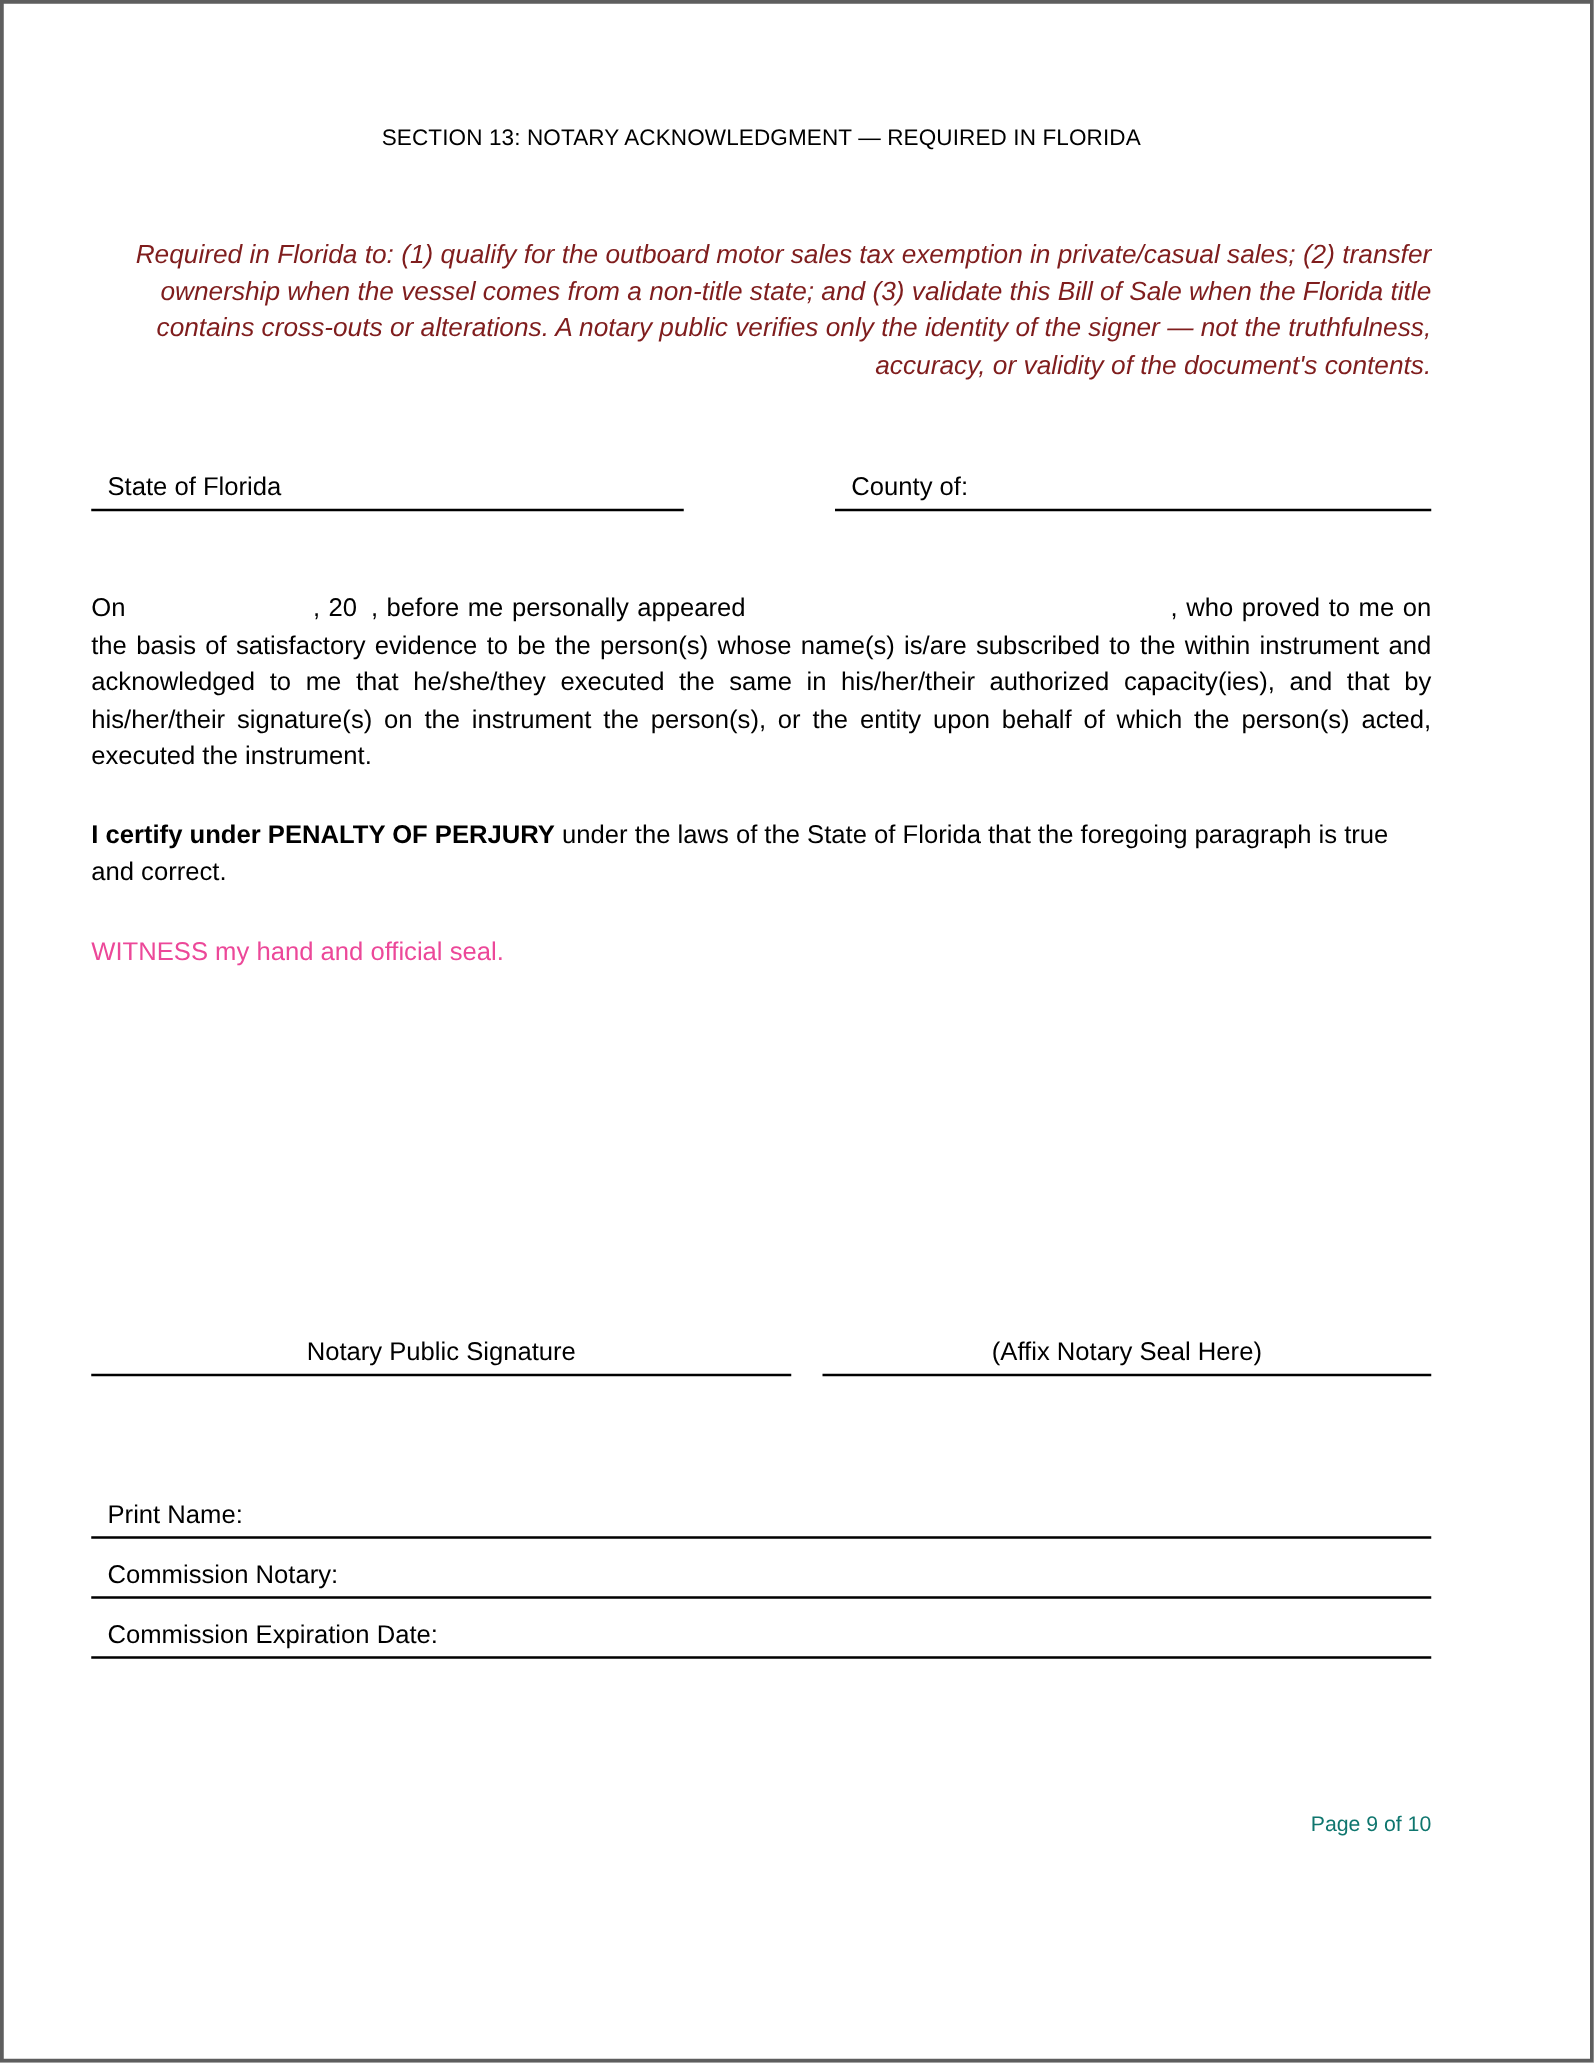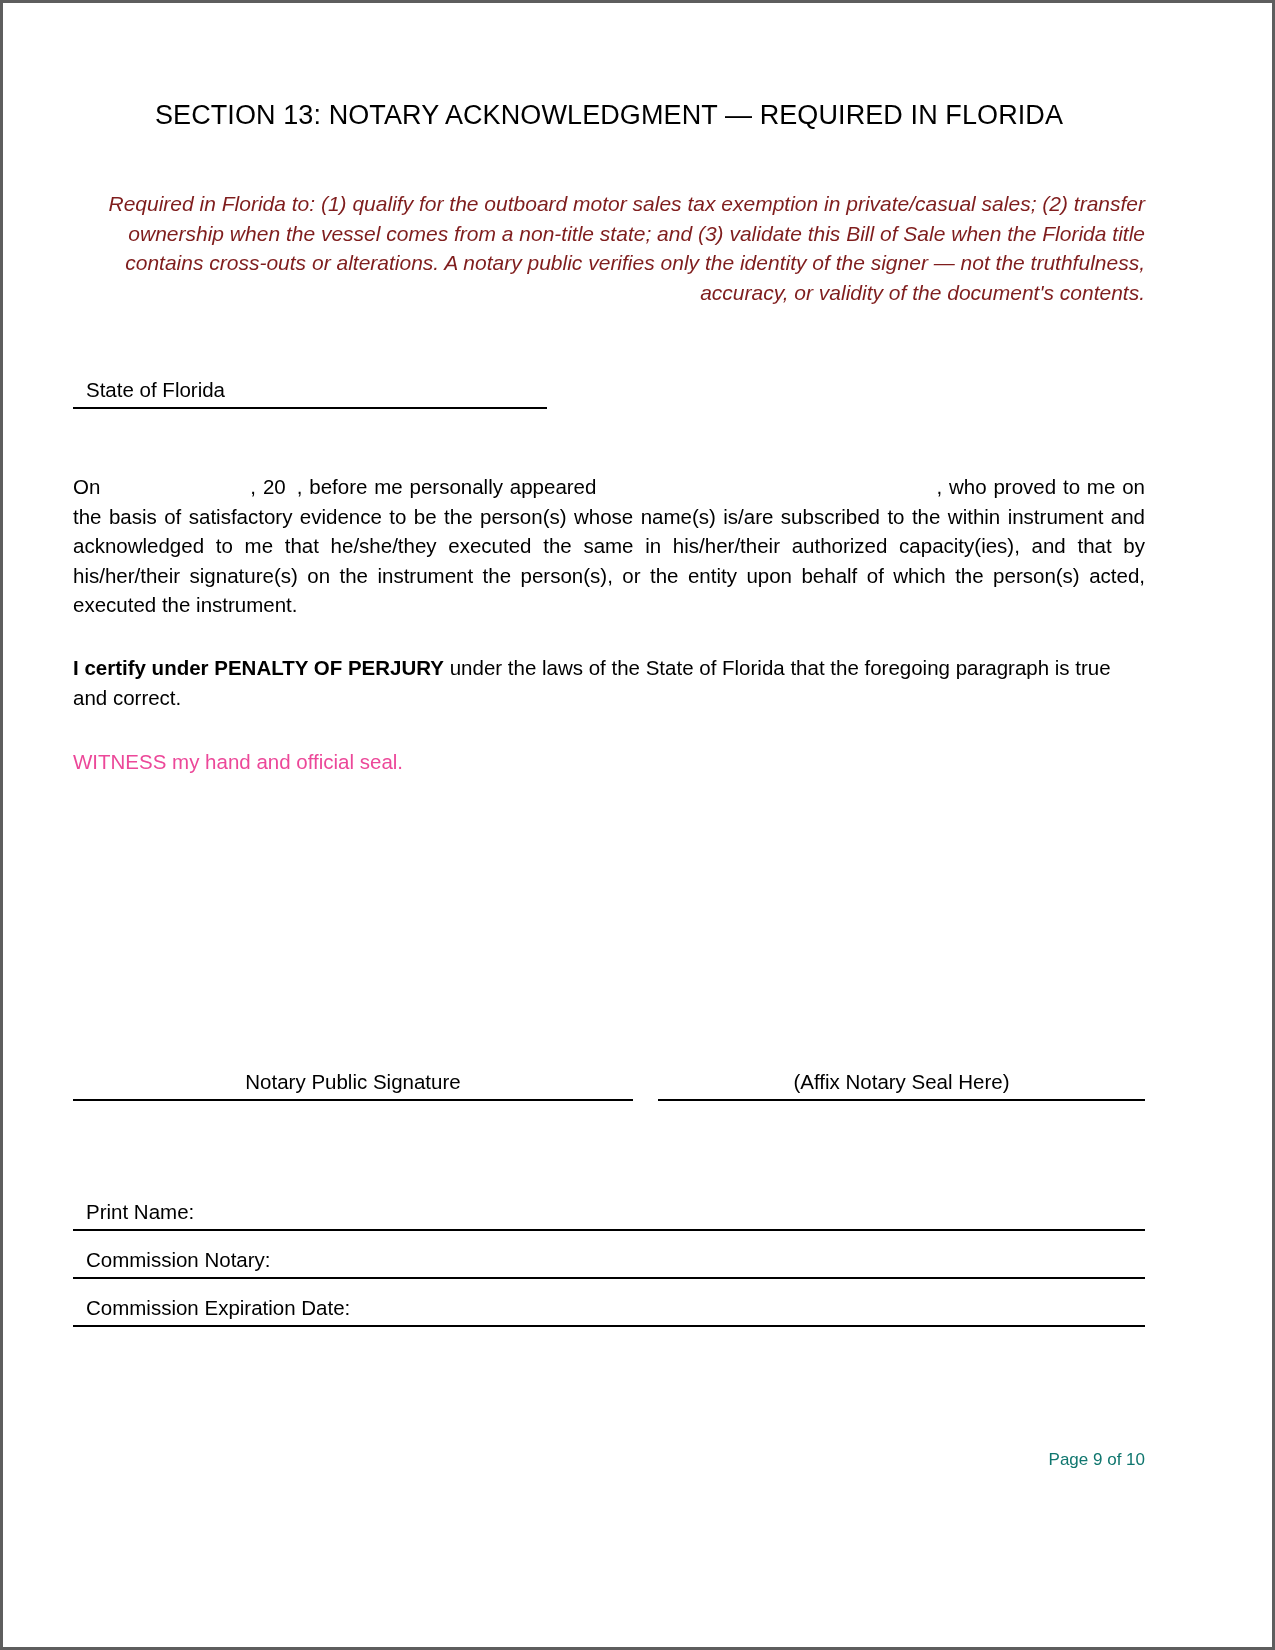--- a/index.html
+++ b/index.html
@@ -27,21 +27,21 @@
     height: 100%;
   }
 
   
   .doc-title {
     position: absolute;
     left: 0;
     top: 97px;
     width: 1072px;
     text-align: center;
-    font-size: 27px;
+    font-size: 18px;
     color: #000;
     letter-spacing: 0.1px;
     white-space: nowrap;
   }
 
   
   .intro {
     position: absolute;
     left: 0;
     top: 186px;
@@ -186,20 +186,23 @@
   <div class="content">
 
     <div class="doc-title">SECTION 13:  NOTARY ACKNOWLEDGMENT — REQUIRED IN FLORIDA</div>
 
     <div class="intro">Required in Florida to: (1) qualify for the outboard motor sales tax exemption in private/casual sales; (2) transfer ownership when the vessel comes from a non-title state; and (3) validate this Bill of Sale when the Florida title contains cross-outs or alterations. A notary public verifies only the identity of the signer — not the truthfulness, accuracy, or validity of the document's contents.</div>
 
     <div class="sc-row">
       <div class="sc-field sc-state">
         <span class="lbl">State of Florida</span>
       </div>
+      <div class="sc-field sc-county">
+        <span class="lbl">County of:</span>
+      </div>
     </div>
 
     <div class="ack"><span>On</span><span class="gap-date"></span><span>, 20</span><span class="gap-year"></span><span>, before me personally appeared</span><span class="gap-name"></span><span>, who proved to me</span>
       <span>on the basis of satisfactory evidence to be the person(s) whose name(s) is/are subscribed to the within instrument and acknowledged to me that he/she/they executed the same in his/her/their authorized capacity(ies), and that by his/her/their signature(s) on the instrument the person(s), or the entity upon behalf of which the person(s) acted, executed the instrument.</span>
     </div>
 
     <div class="perjury"><b>I certify under PENALTY OF PERJURY</b><span> under the laws of the State of Florida that the foregoing paragraph is true and correct.</span></div>
 
     <div class="witness">WITNESS my hand and official seal.</div>
 

